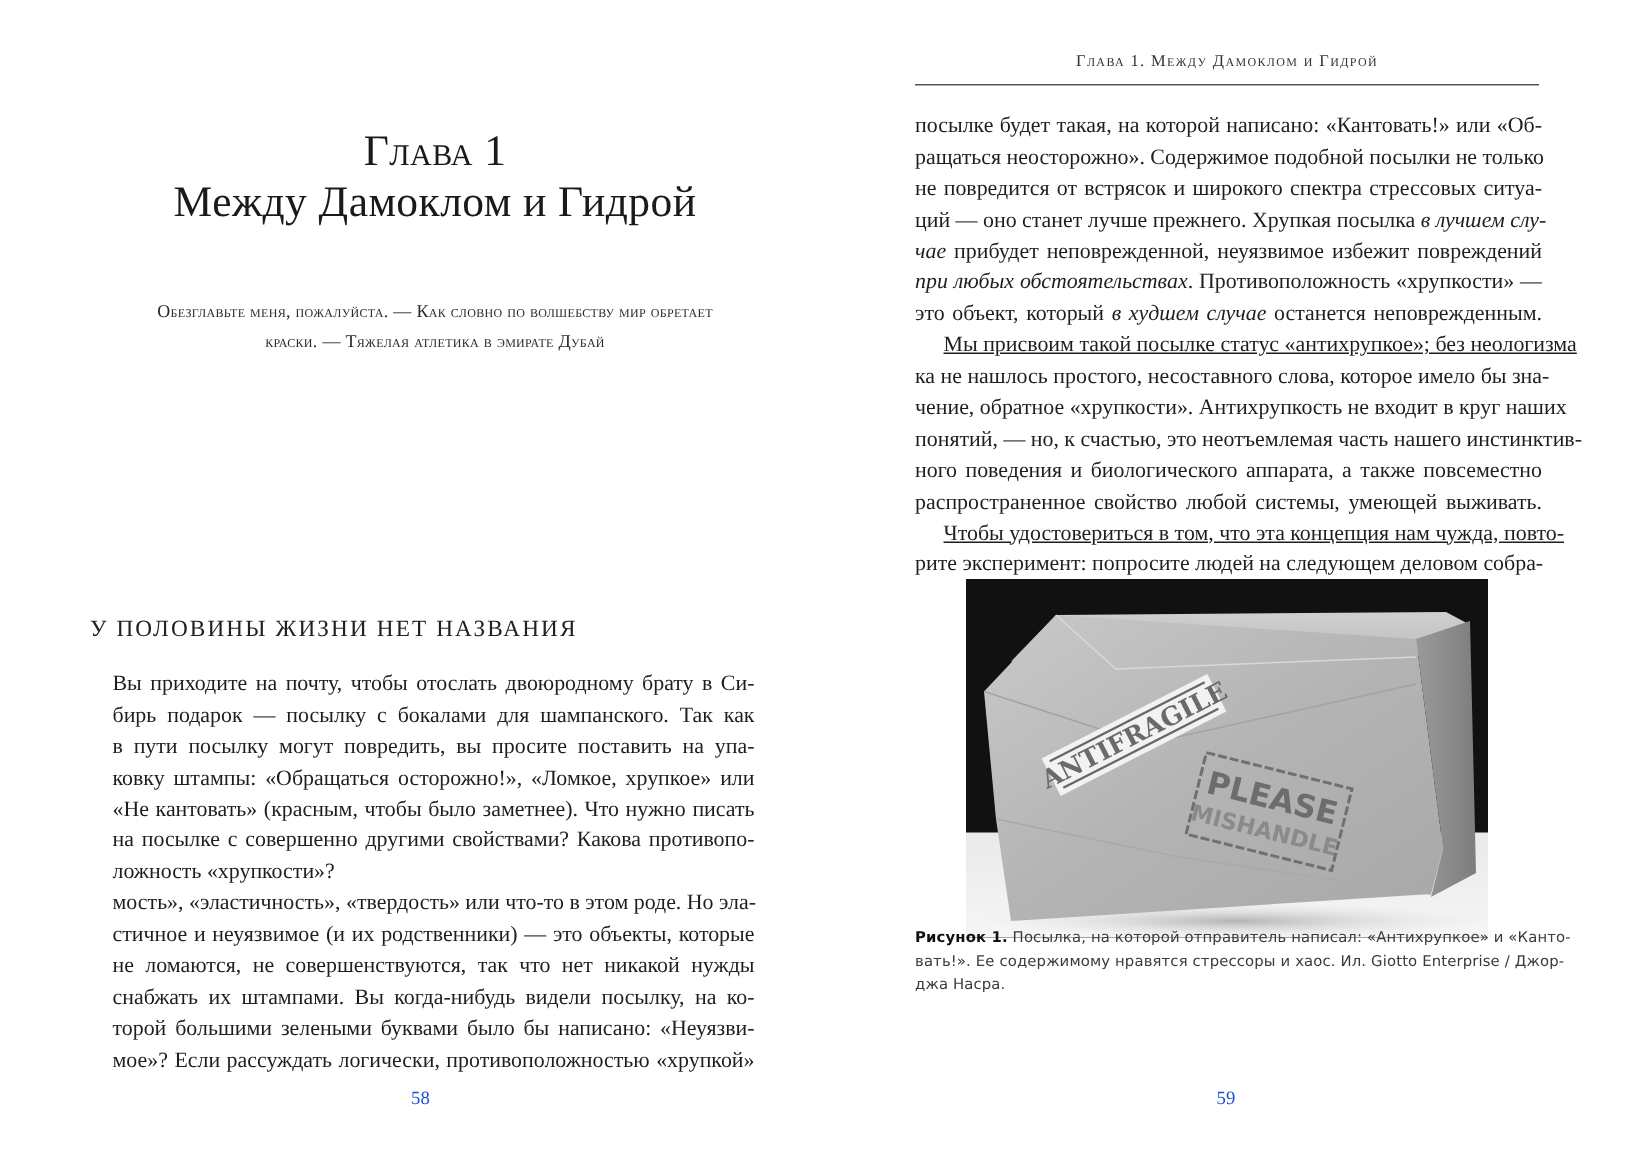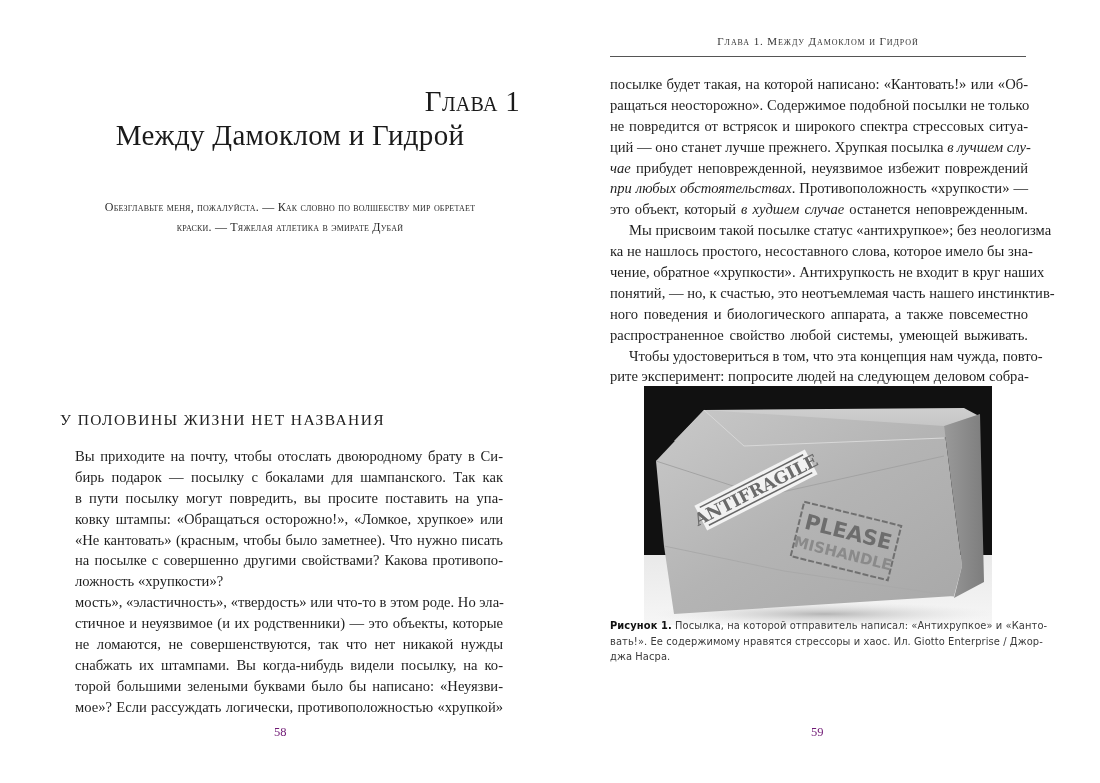--- a/index.html
+++ b/index.html
@@ -9,38 +9,38 @@
   .page { position: absolute; top: 0; height: 783px; }
   .page-left { left: 0; width: 550px; }
   .page-right { left: 550px; width: 550px; }
 
   
   .chapter-title {
     position: absolute; left: 60px; width: 460px; top: 84px;
     text-align: center; font-family: "Liberation Serif", serif;
     font-size: 29px; line-height: 34px; color: #1a1a1a; letter-spacing: 0.3px;
   }
-  .chapter-title .line1 { font-variant: small-caps; text-align: right; }
+  .chapter-title .line1 { font-variant: small-caps; }
   .epigraph {
     position: absolute; left: 75px; width: 430px; top: 197px;
     text-align: center; font-family: "Liberation Serif", serif;
     font-size: 12px; line-height: 20px; font-variant: small-caps; color: #2a2a2a; letter-spacing: 0.2px;
   }
   .section-title {
     position: absolute; left: 60px; width: 460px; top: 411px;
     text-align: left; font-family: "Liberation Serif", serif;
     font-size: 15.5px; letter-spacing: 1.4px; color: #222;
   }
   .body-text {
     position: absolute; font-family: "Liberation Serif", serif;
     font-size: 14.6px; line-height: 20.9px; color: #1e1e1e; text-align: justify;
   }
   .body-text .line { display: block; white-space: nowrap; text-align-last: justify; height: 20.9px; overflow: visible; }
   .body-text .line.last { text-align-last: left; }
-  .body-text .indent { padding-left: 19px; }
+  .body-text .indent { padding-left: 19px; text-decoration: underline; }
   .body-text i { font-style: italic; }
 
   .left-body { left: 75px; width: 428px; top: 446px; }
 
   
   .running-head {
     position: absolute; left: 610px; width: 416px; top: 35px;
     text-align: center; font-family: "Liberation Serif", serif;
     font-size: 11px; letter-spacing: 0.9px; font-variant: small-caps; color: #333;
   }
@@ -56,21 +56,21 @@
 
   .caption {
     position: absolute; left: 610px; width: 418px; top: 618px;
     font-family: "DejaVu Sans", sans-serif; font-size: 9.9px; line-height: 15.5px; color: #3a3a3a; letter-spacing: 0.1px;
   }
   .caption .line { display: block; white-space: nowrap; text-align: justify; text-align-last: justify; }
   .caption .line.last { text-align-last: left; }
   .caption b { color: #111; font-weight: bold; }
 
   .page-num {
-    position: absolute; top: 725px; font-family: "Liberation Serif", serif; font-size: 12.5px; color: #701a75;
+    position: absolute; top: 725px; font-family: "Liberation Serif", serif; font-size: 12.5px; color: #1d4ed8;
   }
   .pn-left { left: 274px; }
   .pn-right { left: 811px; }
 </style>
 </head>
 <body>
 
 <div class="page page-left"></div>
 
 <div class="chapter-title">

